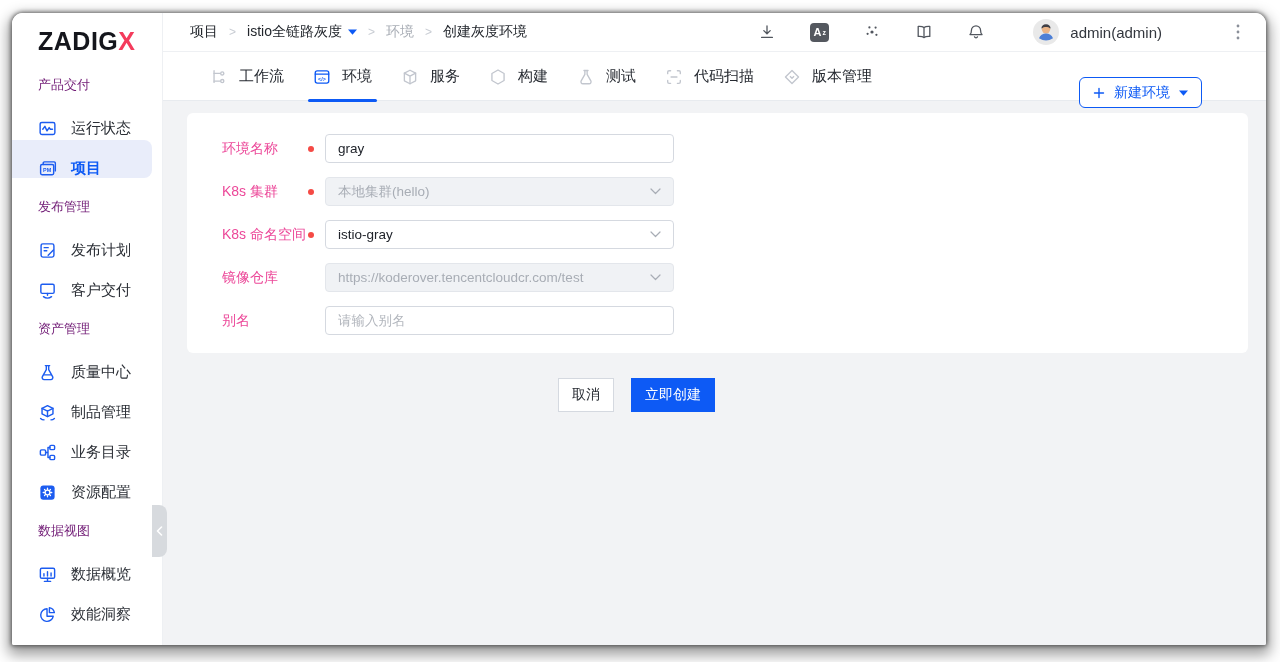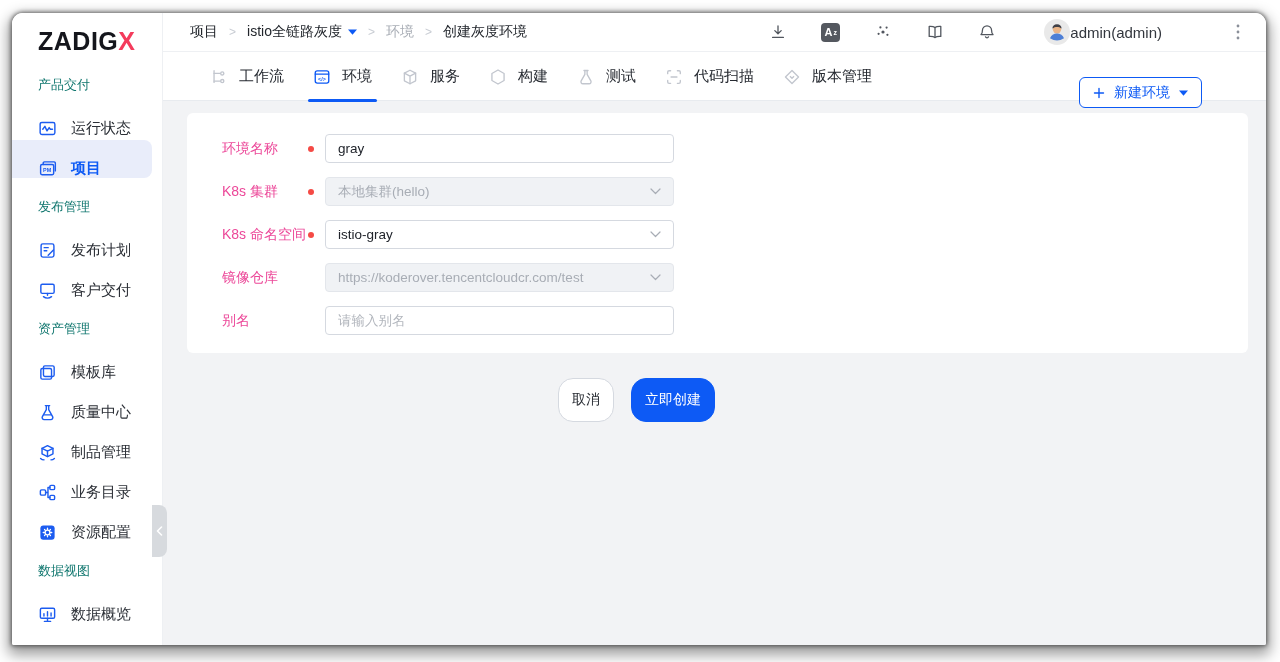--- a/index.html
+++ b/index.html
@@ -11,40 +11,40 @@
   }
   *{box-sizing:border-box;font-family:"Liberation Sans","DejaVu Sans",sans-serif;}
   html,body{margin:0;padding:0;width:1280px;height:662px;background:#fff;overflow:hidden;}
   .window{position:absolute;left:12px;top:13px;width:1254px;height:632px;background:#fff;
     border-radius:11px 11px 2px 2px;overflow:hidden;
     box-shadow:0 0 4px 1px rgba(0,0,0,.55), 0 6px 14px 4px rgba(0,0,0,.38);}
   
   .sidebar{position:absolute;left:0;top:0;width:151px;height:100%;background:#fff;border-right:1px solid #eef0f3;}
   .logo{padding:14px 0 0 26px;font-size:25px;font-weight:800;letter-spacing:.5px;color:#15161c;white-space:nowrap;}
   .logo .logo-x{color:#f43b5c;}
-  .side-section-label{margin:20px 0 6px 26px;color:#0f766e;font-size:13px;font-family:Liberation Serif, serif;}
+  .side-section-label{margin:20px 0 6px 26px;color:#701a75;font-size:13px;font-family:Liberation Serif, serif;}
   .side-item{display:flex;align-items:flex-end;gap:14px;height:38px;margin:2px 10px 2px 0;padding-left:26px;
     border-radius:0 8px 8px 0;font-size:15px;color:#2b2f36;cursor:pointer;white-space:nowrap;}
   .side-item .si{width:19px;height:19px;flex:0 0 19px;color:#1c5cf0;display:block;}
   .side-item.active{background:#e9edfa;color:var(--primary);font-weight:600;}
   .collapse-handle{position:absolute;left:140px;top:492px;width:15px;height:52px;background:#d7dade;
     border-radius:0 8px 8px 0;display:flex;align-items:center;justify-content:center;cursor:pointer;z-index:5;}
   
   .main{position:absolute;left:151px;top:0;right:0;bottom:0;display:flex;flex-direction:column;}
   .topbar{height:39px;flex:0 0 39px;display:flex;align-items:center;background:#fff;border-bottom:1px solid #eef0f3;padding:0 26px 0 27px;}
   .crumb{display:flex;align-items:center;gap:11px;font-size:14px;color:#22262c;white-space:nowrap;}
   .crumb .sep{color:#c8ccd3;font-size:12px;}
   .crumb .muted{color:#a8adb5;}
   .crumb-item{display:flex;align-items:center;gap:6px;cursor:pointer;}
   .tb-icons{display:flex;align-items:center;gap:34px;margin-left:auto;color:#51565e;}
   .tb-icons .hi{width:18px;height:18px;display:block;cursor:pointer;}
   .lang-badge{width:19px;height:19px;background:#54585f;border-radius:4px;color:#fff;font-size:11px;font-weight:700;
     display:flex;align-items:center;justify-content:center;cursor:pointer;line-height:1;}
   .lang-badge sup{font-size:7px;margin-left:1px;}
-  .user{display:flex;align-items:center;margin-left:14px;cursor:pointer;}
+  .user{display:flex;align-items:center;gap:11px;margin-left:14px;cursor:pointer;}
   .user-name{font-size:15px;color:#33373e;}
   .kebab{margin-left:40px;color:#8a8f99;cursor:pointer;display:flex;}
   
   .tabbar{height:49px;flex:0 0 49px;display:flex;align-items:flex-start;padding-left:42px;background:#fff;
     border-bottom:1px solid var(--border);position:relative;}
   .tab{display:flex;align-items:center;gap:11px;height:49px;padding:0 5px;margin-right:19px;font-size:15px;
     color:#262a31;position:relative;cursor:pointer;white-space:nowrap;}
   .tab .ti{width:18px;height:18px;display:block;color:#c2c6ce;}
   .tab.active .ti{color:var(--primary);}
   .tab.active::after{content:"";position:absolute;left:0;right:0;bottom:-1px;height:3px;background:var(--primary);border-radius:2px;}
@@ -59,21 +59,21 @@
   .fdot{width:17px;display:flex;align-items:center;}
   .fdot i{width:6px;height:6px;border-radius:50%;background:#f54a45;display:block;}
   .fctrl{width:349px;height:29px;border:1px solid #d5d9e0;border-radius:4px;background:#fff;
     display:flex;align-items:center;padding:12px 12px;font-size:13.5px;color:#20242b;}
   input.fctrl{outline:none;}
   input.fctrl::placeholder{color:#b2b6bd;}
   .fsel{justify-content:space-between;cursor:pointer;}
   .fsel .chev{color:#a8adb5;flex:0 0 auto;display:flex;}
   .fctrl.disabled{background:#f0f2f5;border-color:#e3e6eb;color:#a8adb5;cursor:not-allowed;}
   .actions{display:flex;gap:17px;margin:25px 0 0 395px;}
-  .btn{height:44px;border-radius:15px;font-size:14px;display:flex;align-items:center;justify-content:center;cursor:pointer;}
+  .btn{height:34px;border-radius:0;font-size:14px;display:flex;align-items:center;justify-content:center;cursor:pointer;}
   .btn-cancel{width:56px;background:#fff;border:1px solid #d5d9e0;color:#262a31;}
   .btn-primary{width:84px;background:var(--primary);border:1px solid var(--primary);color:#fff;}
   svg{display:block;}
 </style>
 </head>
 <body>
 
 <div class="window">
 
   <aside class="sidebar">
@@ -115,27 +115,20 @@
       <svg class="si" viewBox="0 0 16 16" fill="none" stroke="currentColor" stroke-width="1.2" stroke-linecap="round" stroke-linejoin="round">
           <rect x="2.4" y="2.8" width="11.2" height="7.6" rx="1.2"></rect>
           <path d="M8 10.4v1.6"></path>
           <path d="M4.6 13.2c1 .8 2.2 1.2 3.4 1.2s2.4-.4 3.4-1.2"></path>
         </svg>
       <span>客户交付</span>
     </div>
 
     <div class="side-section-label">资产管理</div>
 
-    <div class="side-item">
-      <svg class="si" viewBox="0 0 16 16" fill="none" stroke="currentColor" stroke-width="1.2" stroke-linecap="round" stroke-linejoin="round">
-          <rect x="4.6" y="2.4" width="9" height="9" rx="1.2"></rect>
-          <rect x="2.4" y="4.6" width="9" height="9" rx="1.2"></rect>
-        </svg>
-      <span>模板库</span>
-    </div>
 
     <div class="side-item">
       <svg class="si" viewBox="0 0 16 16" fill="none" stroke="currentColor" stroke-width="1.2" stroke-linecap="round" stroke-linejoin="round">
           <path d="M6.2 2.2h3.6M7 2.2v3.4l-3.3 5.9a1.7 1.7 0 0 0 1.5 2.5h5.6a1.7 1.7 0 0 0 1.5-2.5L9 5.6V2.2"></path>
           <path d="M5.2 10h5.6"></path>
         </svg>
       <span>质量中心</span>
     </div>
 
     <div class="side-item">

